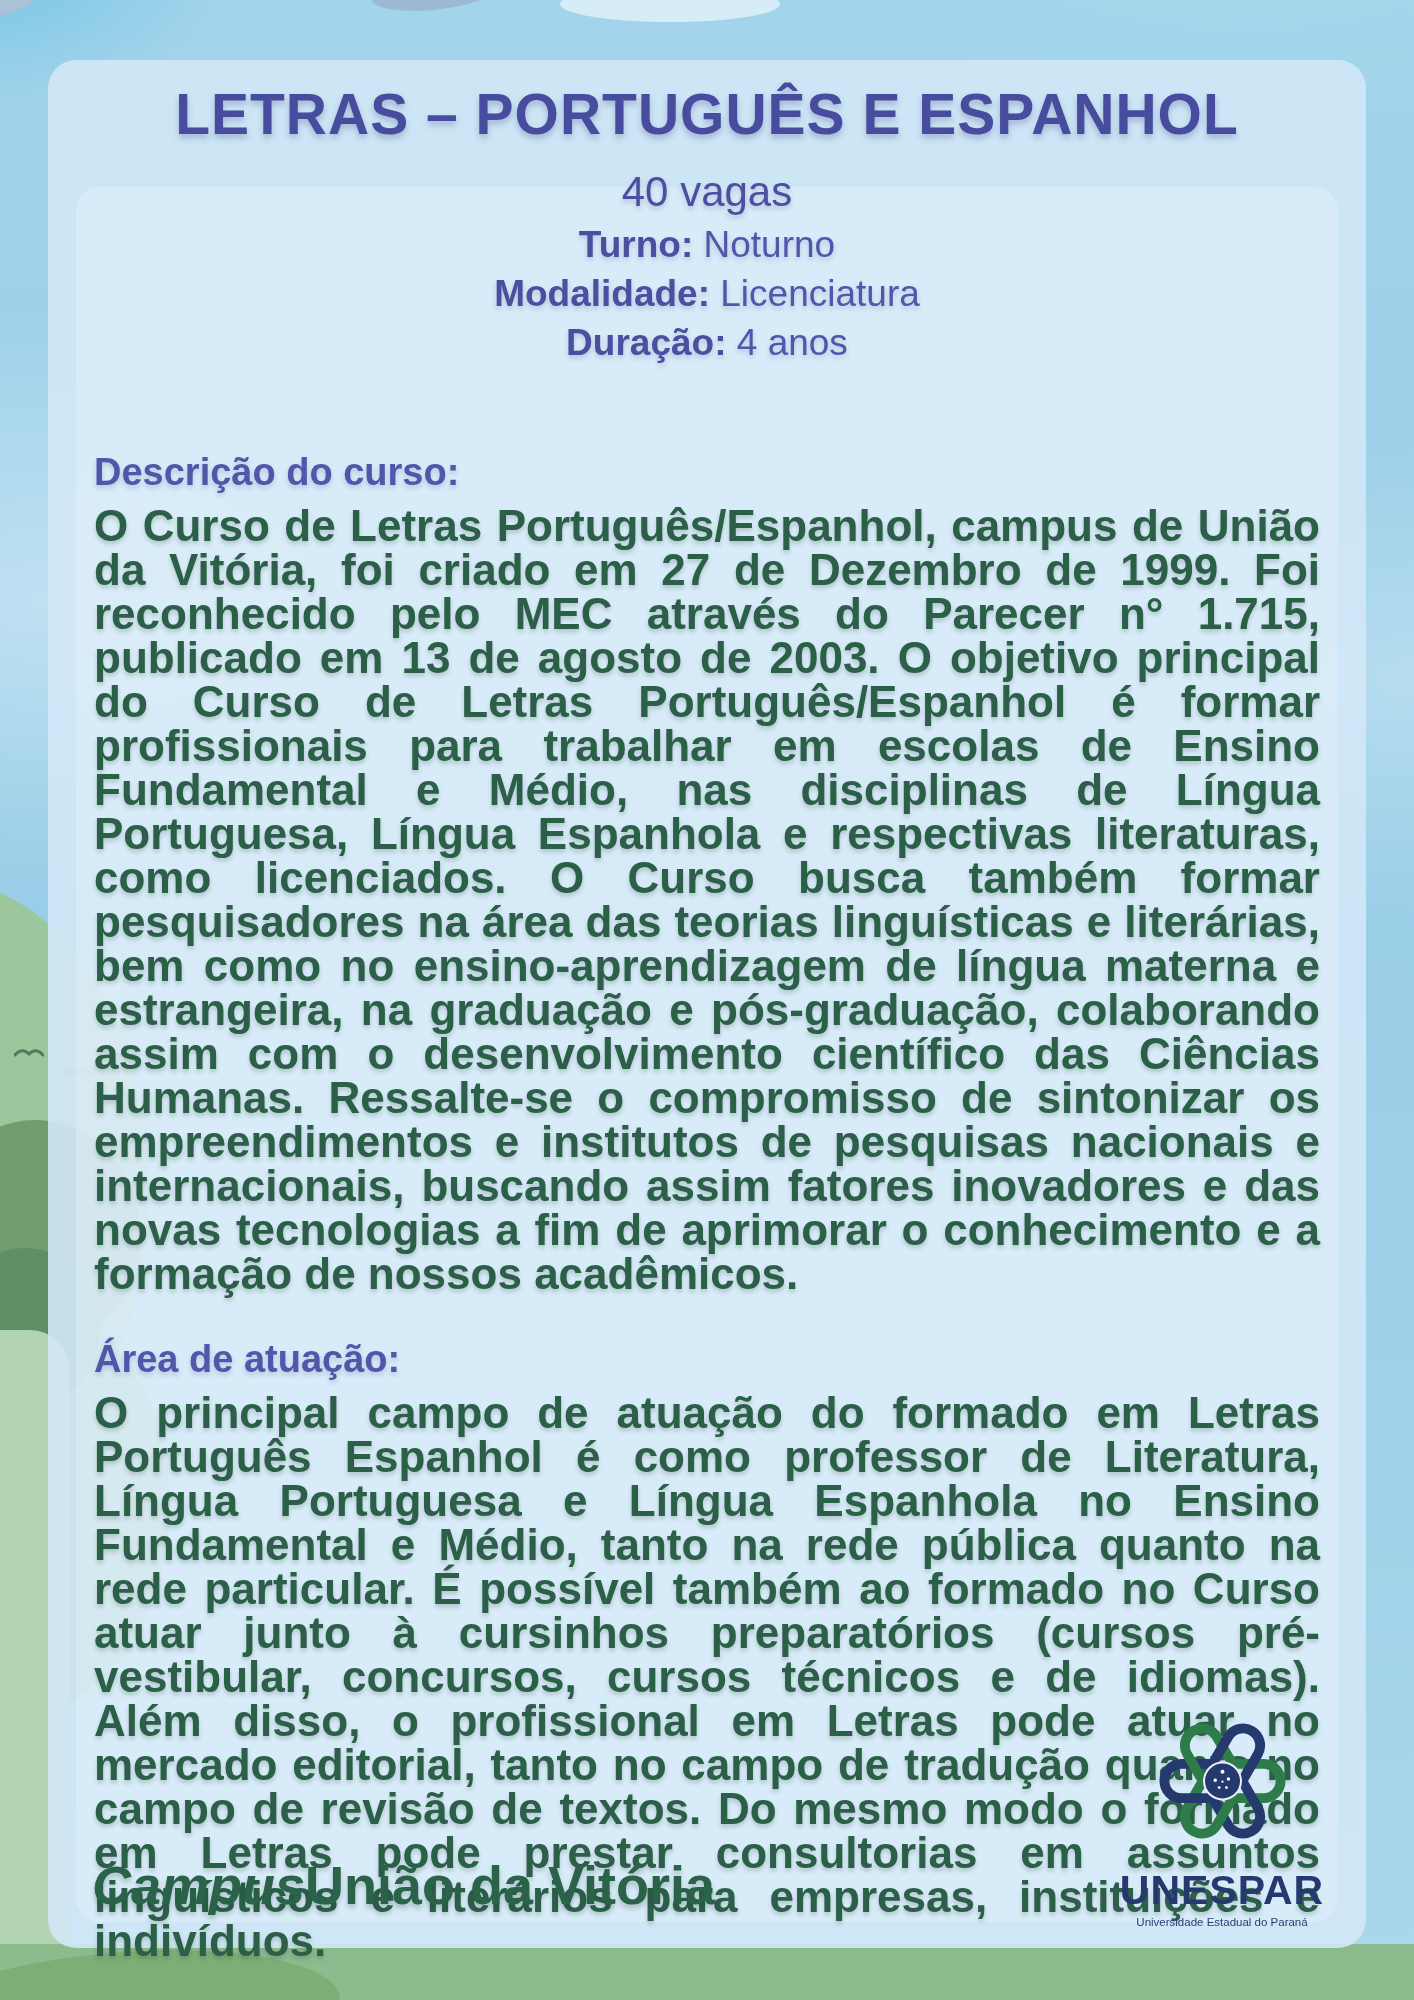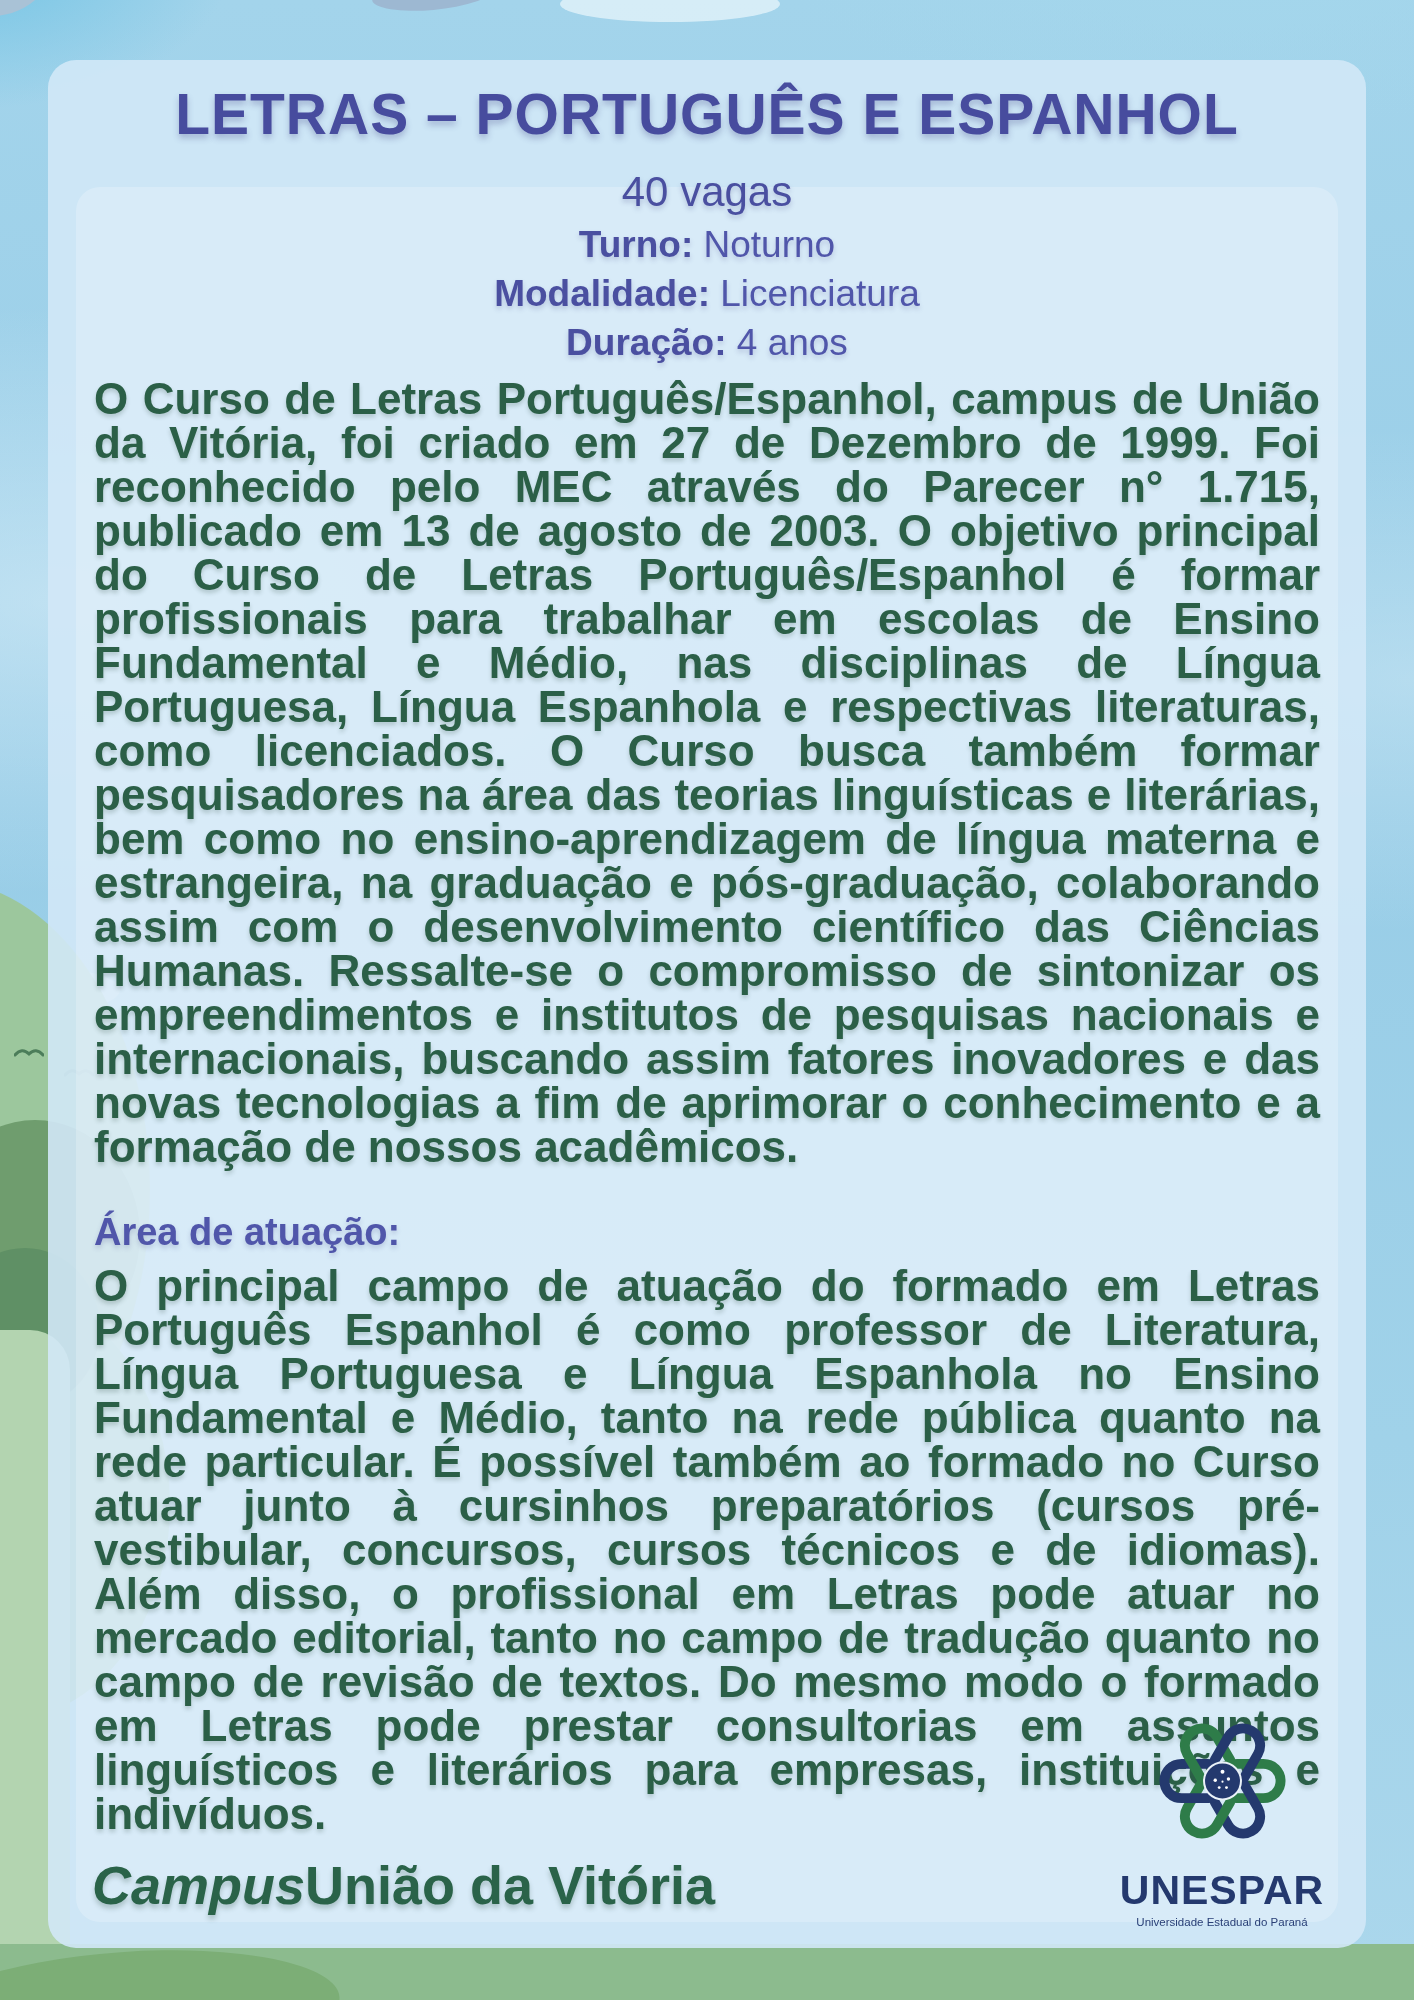--- a/index.html
+++ b/index.html
@@ -141,20 +141,21 @@
           <span class="lbl">Modalidade:</span>
           <span class="val">Licenciatura</span>
         </div>
         <div class="info-line">
           <span class="lbl">Duração:</span>
           <span class="val">4 anos</span>
         </div>
       </div>
 
       <div class="section first">
+        <h2>Descrição do curso:</h2>
         <p>O Curso de Letras Português/Espanhol, campus de União da Vitória, foi criado em 27 de Dezembro de 1999. Foi reconhecido pelo MEC através do Parecer n° 1.715, publicado em 13 de agosto de 2003. O objetivo principal do Curso de Letras Português/Espanhol é formar profissionais para trabalhar em escolas de Ensino Fundamental e Médio, nas disciplinas de Língua Portuguesa, Língua Espanhola e respectivas literaturas, como licenciados. O Curso busca também formar pesquisadores na área das teorias linguísticas e literárias, bem como no ensino-aprendizagem de língua materna e estrangeira, na graduação e pós-graduação, colaborando assim com o desenvolvimento científico das Ciências Humanas. Ressalte-se o compromisso de sintonizar os empreendimentos e institutos de pesquisas nacionais e internacionais, buscando assim fatores inovadores e das novas tecnologias a fim de aprimorar o conhecimento e a formação de nossos acadêmicos.</p>
       </div>
 
       <div class="section second">
         <h2>Área de atuação:</h2>
         <p>O principal campo de atuação do formado em Letras Português Espanhol é como professor de Literatura, Língua Portuguesa e Língua Espanhola no Ensino Fundamental e Médio, tanto na rede pública quanto na rede particular. É possível também ao formado no Curso atuar junto à cursinhos preparatórios (cursos pré-vestibular, concursos, cursos técnicos e de idiomas). Além disso, o profissional em Letras pode atuar no mercado editorial, tanto no campo de tradução quanto no campo de revisão de textos. Do mesmo modo o formado em Letras pode prestar consultorias em assuntos linguísticos e literários para empresas, instituições e indivíduos.</p>
       </div>
     </div>
 
     <div class="campus-line">

